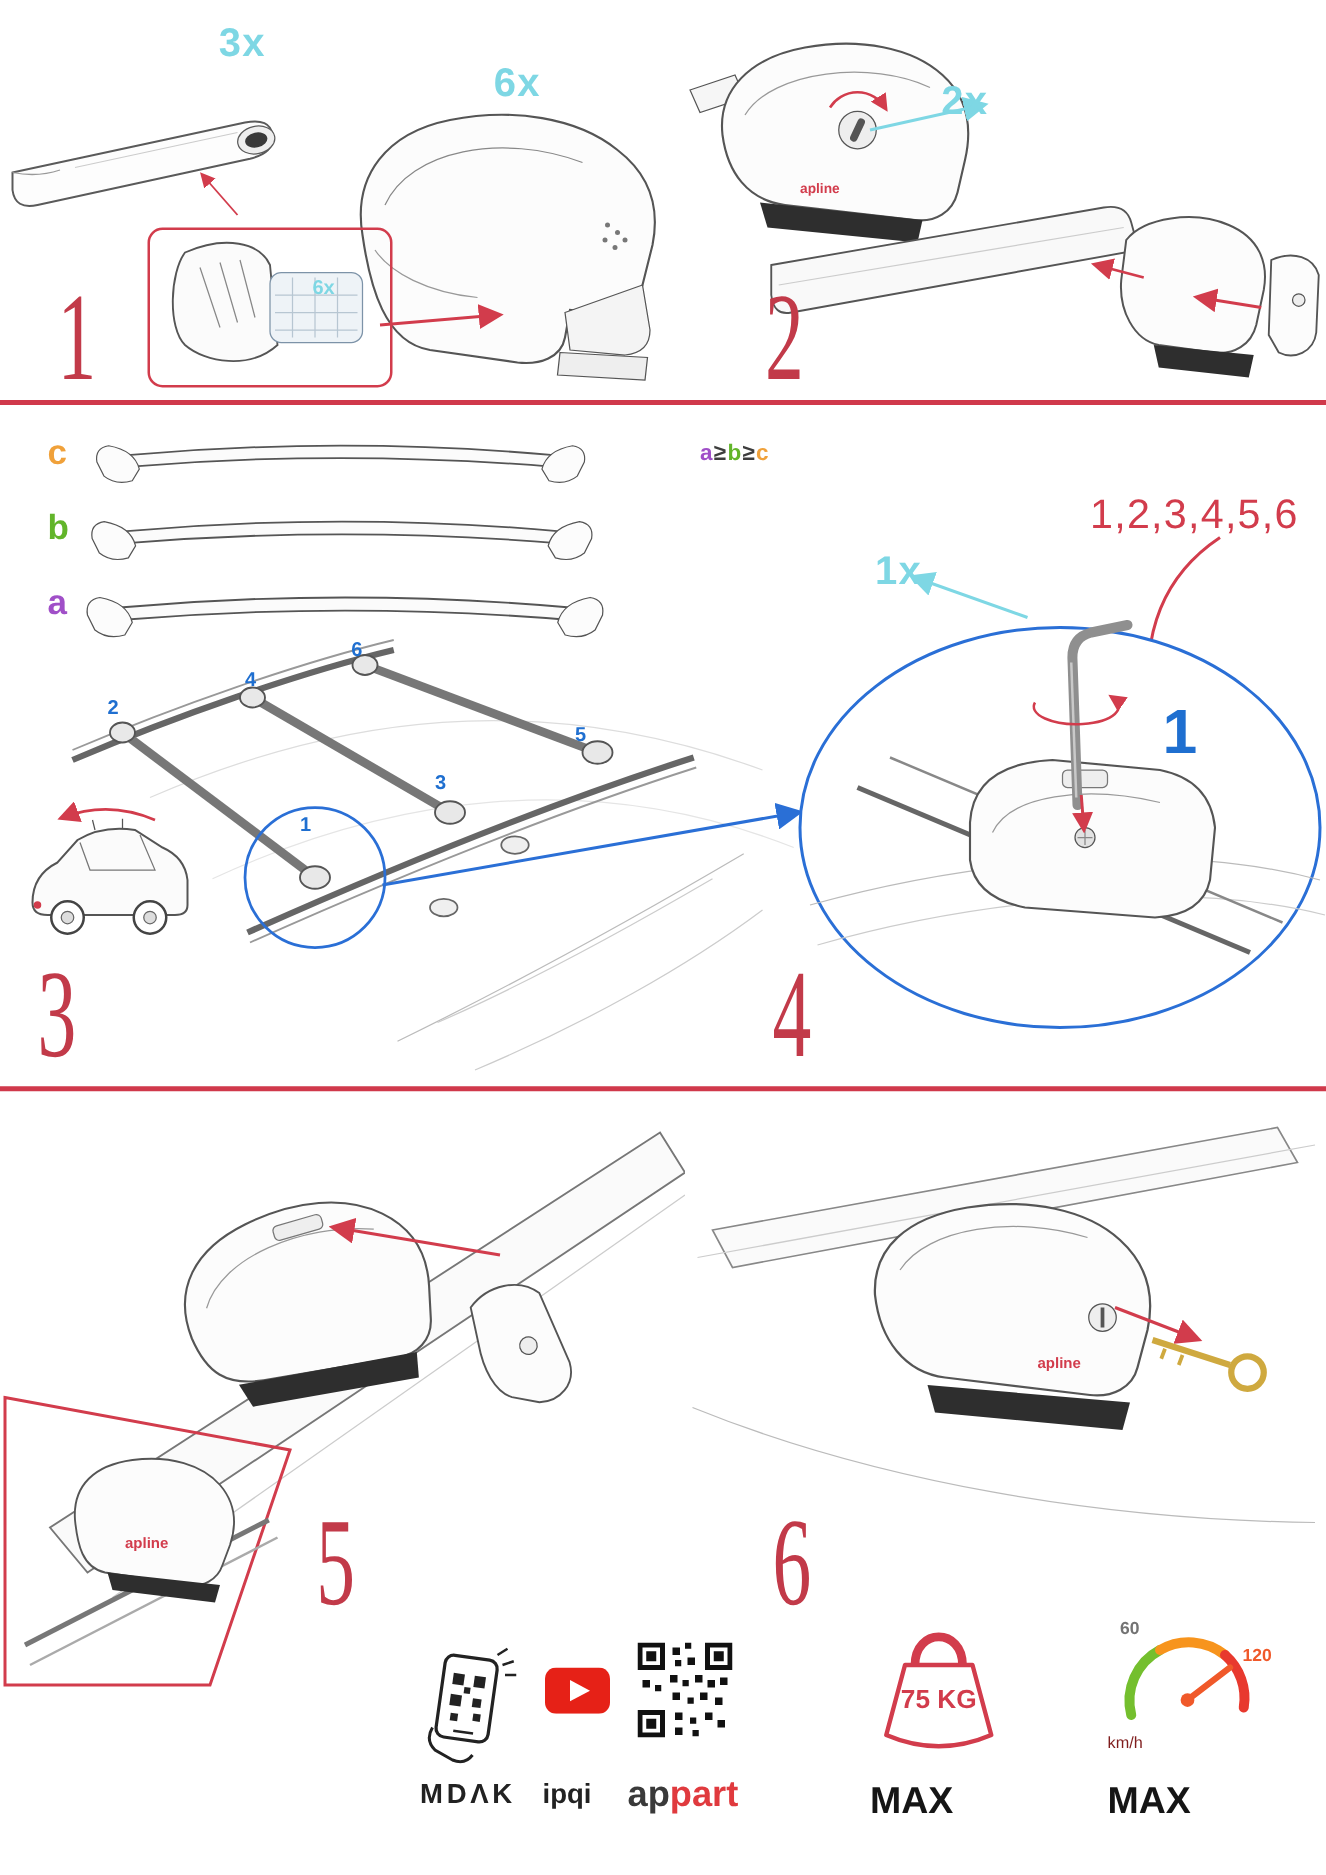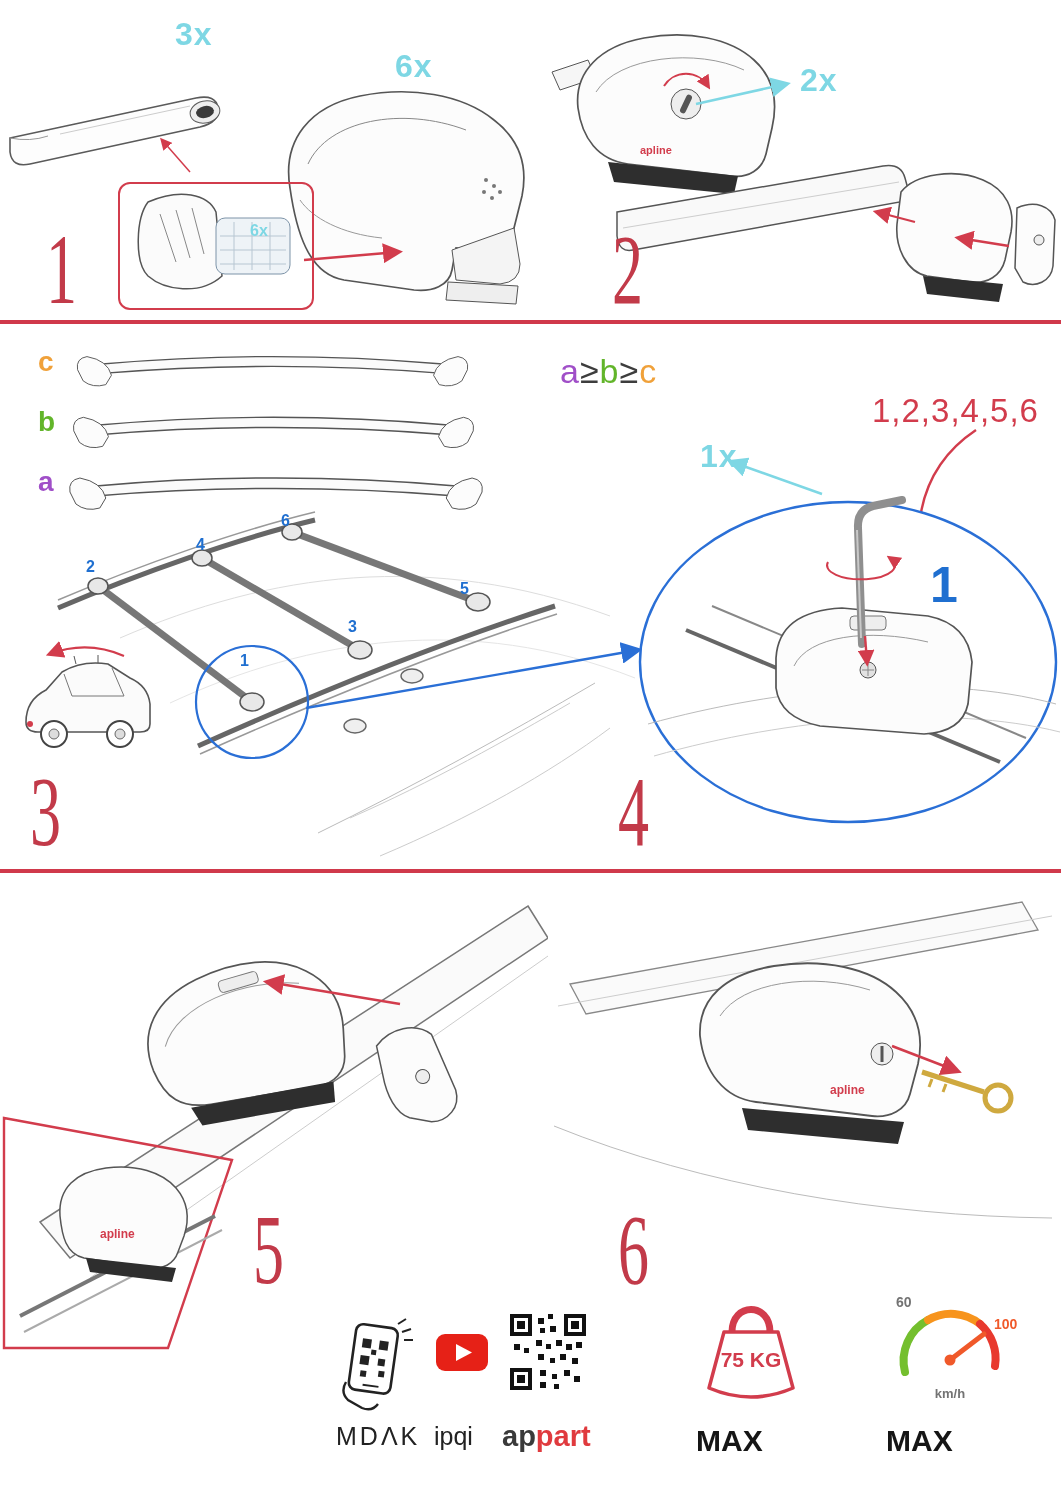--- a/index.html
+++ b/index.html
@@ -6,33 +6,33 @@
   .page{position:relative;width:1061px;height:1500px;background:#ffffff;overflow:hidden;
         font-family:"Liberation Sans",sans-serif;}
   .abs{position:absolute;}
   .divider{position:absolute;left:0;width:100%;height:4px;background:#d0394b;}
   .qty{font-size:32px;color:#7ed7e4;font-weight:600;letter-spacing:1px;}
   .qty-sm{font-size:16px;color:#7ed7e4;font-weight:700;}
   .step-num{font-family:"Liberation Serif",serif;font-size:100px;line-height:1;color:#c23a49;
             transform:scaleX(.62);transform-origin:left top;font-weight:400;}
   .foot-num{font-size:16px;font-weight:700;color:#1f6fd0;}
   .bar-label{font-size:28px;font-weight:700;}
-  .order-text{font-size:34px;font-weight:400;letter-spacing:1px;}
+  .order-text{font-size:18px;font-weight:700;letter-spacing:1px;}
   .seq-text{font-size:33px;font-weight:400;color:#d23c4c;letter-spacing:1px;}
   .big-blue{font-size:50px;font-weight:700;color:#1f6fd0;}
   .model-text{font-size:33px;font-weight:700;color:#2e3192;letter-spacing:0.5px;}
   .brand-text{font-size:31px;font-weight:700;letter-spacing:-0.5px;color:#1a1a1a;}
   .brand-red{color:#e03a3e;}
-  .partner-text{font-size:25px;font-weight:400;color:#222;}
+  .partner-text{font-size:22px;font-weight:700;color:#222;}
   .logo-text{font-size:29px;font-weight:700;color:#3a3a3a;}
   .logo-red{color:#e03a3e;}
   .max-label{font-size:30px;font-weight:700;color:#151515;text-align:left;}
   .weight-val{font-size:21px;font-weight:700;color:#d23c4c;text-align:center;}
   .gauge-num{font-size:14px;font-weight:700;}
-  .kmh{font-size:13px;color:#737373;text-align:center;font-weight:bold;}
+  .kmh{font-size:13px;color:#7f1d1d;text-align:left;}
   .inset-box{border:2px solid #d23c4c;border-radius:12px;}
   svg{display:block;}
 </style>
 </head>
 <body>
 
 <div class="page">
 
   <span class="abs qty" style="left:175px;top:16px">3x</span>
 
@@ -104,21 +104,21 @@
   </svg>
 
   <svg class="abs" style="left:690px;top:72px" width="110" height="40" viewBox="0 0 110 40">
     <defs>
         <marker id="a-cy1" markerWidth="8" markerHeight="8" refX="6" refY="4" orient="auto">
           <path d="M0,0 L8,4 L0,8 Z" fill="#7ed7e4"></path>
         </marker>
       </defs>
     <line x1="6" y1="32" x2="96" y2="12" stroke="#7ed7e4" stroke-width="2.5" marker-end="url(#a-cy1)"></line>
   </svg>
-  <span class="abs qty" style="left:800px;top:62px">2x</span>
+  <span class="abs qty" style="left:753px;top:62px">2x</span>
 
   <svg class="abs" style="left:615px;top:148px" width="446" height="180" viewBox="0 0 446 180">
     <defs>
         <marker id="a-s2a" markerWidth="8" markerHeight="8" refX="6" refY="4" orient="auto">
           <path d="M0,0 L8,4 L0,8 Z" fill="#d23c4c"></path>
         </marker>
       </defs>
     <path d="M2,64 L268,18 Q286,15 290,30 L296,52 L18,102 Q4,105 2,88 Z" fill="#f9f9f9" stroke="#555" stroke-width="1.5"></path>
     <path d="M8,80 L284,34" stroke="#ccc"></path>
     <path d="M286,44 C300,26 340,20 368,32 C392,42 400,62 396,84 L390,112 C386,128 372,136 356,134 L312,128 C292,124 280,100 282,76 Z" fill="#fcfcfc" stroke="#555" stroke-width="1.6"></path>
@@ -400,17 +400,17 @@
   <div class="abs max-label" style="left:696px;top:1424px;width:110px">MAX</div>
 
   <svg class="abs" style="left:886px;top:1282px" width="128" height="118" viewBox="0 0 128 118">
     <path d="M19,90 A46,46 0 0 1 42,38" fill="none" stroke="#74bf2e" stroke-width="8" stroke-linecap="round"></path>
     <path d="M42,38 A46,46 0 0 1 94,42" fill="none" stroke="#f7941d" stroke-width="8" stroke-linecap="round"></path>
     <path d="M94,42 A46,46 0 0 1 109,84" fill="none" stroke="#e8392e" stroke-width="8" stroke-linecap="round"></path>
     <line x1="64" y1="78" x2="98" y2="52" stroke="#f0592a" stroke-width="5" stroke-linecap="round"></line>
     <circle cx="64" cy="78" r="5.5" fill="#f0592a"></circle>
   </svg>
   <span class="abs gauge-num" style="left:896px;top:1294px;color:#737373">60</span>
-  <span class="abs gauge-num" style="left:994px;top:1316px;color:#f0592a">100</span>
+  <span class="abs gauge-num" style="left:994px;top:1316px;color:#f0592a">120</span>
   <div class="abs kmh" style="left:886px;top:1386px;width:128px">km/h</div>
   <div class="abs max-label" style="left:886px;top:1424px;width:128px">MAX</div>
 
 </div>
 
 </body></html>

